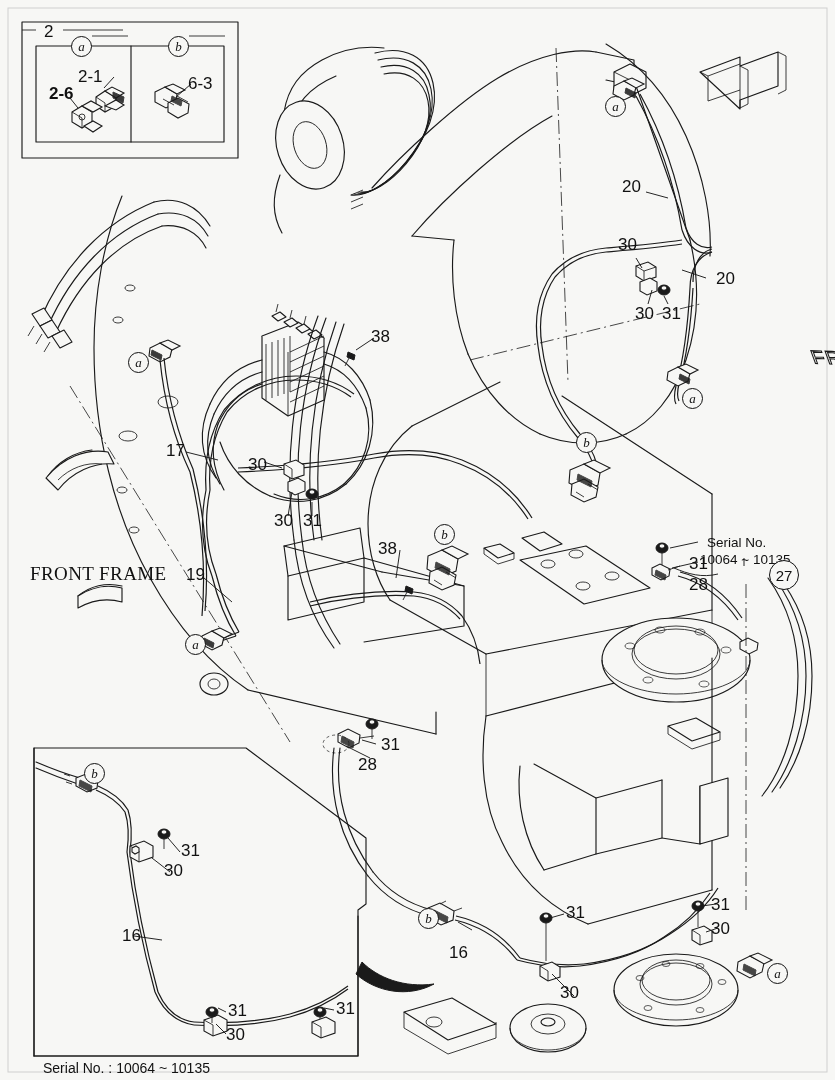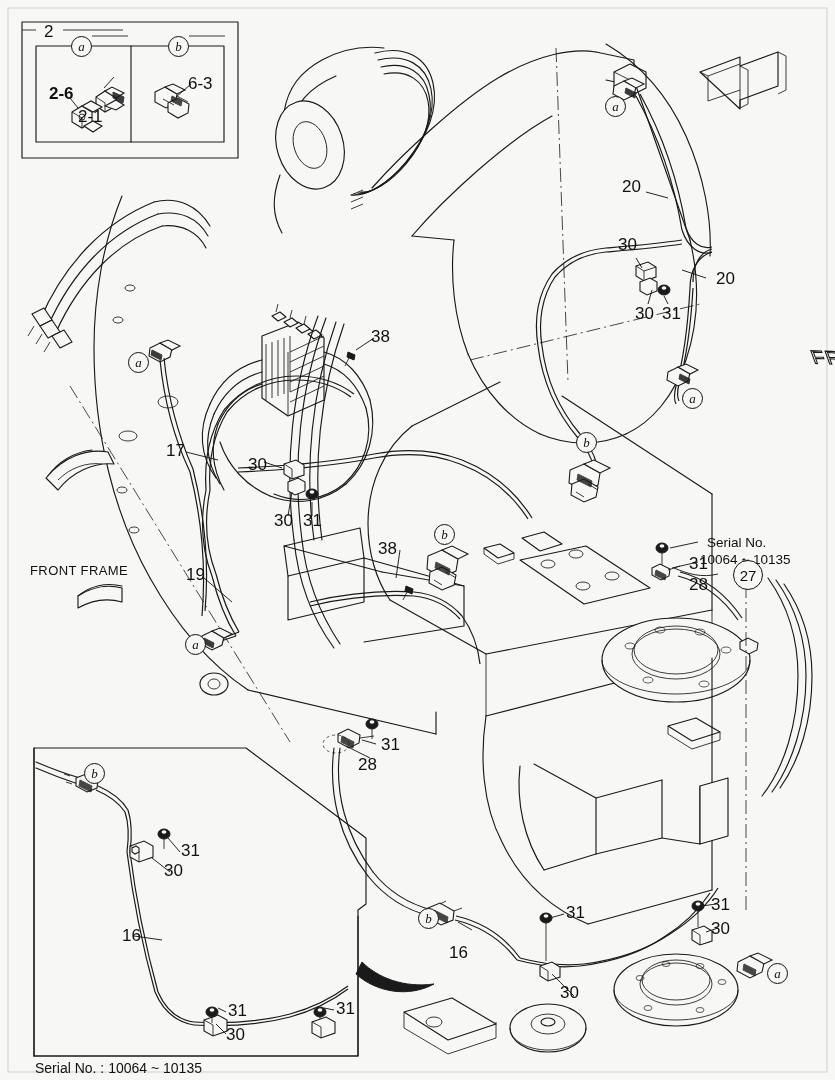--- a/index.html
+++ b/index.html
@@ -14,22 +14,22 @@
   .lbl{
     position:absolute;
     font-family:"Liberation Sans",sans-serif;
     color:#111;
     white-space:nowrap;
     line-height:1;
     -webkit-font-smoothing:antialiased;
   }
   .n{font-size:17px;}
   .serial{font-size:13.5px;}
-  .serial2{font-size:14px;}
-  .frontframe{font-size:13px;letter-spacing:.4px;}
+  .serial2{font-size:14px;margin-left:8px;}
+  .frontframe{font-size:19px;letter-spacing:.4px;font-family:Liberation Serif, serif;}
   .callout{
     position:absolute;
     width:19px;height:19px;border-radius:50%;
     border:1.4px solid #111;
     background:#f7f7f5;
     font-size:13px;font-style:italic;
     display:flex;align-items:center;justify-content:center;
     font-family:"Liberation Serif",serif;
     color:#111;
   }
@@ -563,21 +563,21 @@
       <path class="lead" d="M226,1034 l-10,-10"></path>
       <path class="lead" d="M334,1010 l-10,-2"></path>
       <path class="lead" d="M718,574 c-16,4 -30,0 -44,-6"></path>
       <path class="lead" d="M744,558 l0,8"></path>
     </g>
 
   <text x="715" y="92" font-family="&quot;Liberation Sans&quot;, sans-serif" font-size="20" fill="none" stroke="#1a1a1a" stroke-width="1.1" transform="rotate(-20 715 92) skewY(22)" letter-spacing="1">FRONT</text>
     </svg>
 
   <div class="lbl n" style="left:44px;top:23px;">2</div>
-  <div class="lbl n" style="left:78px;top:68px;margin-top:40px;">2-1</div>
+  <div class="lbl n" style="left:78px;top:68px;">2-1</div>
   <div class="lbl n" style="left:49px;top:85px;font-weight:bold;">2-6</div>
   <div class="lbl n" style="left:188px;top:75px;">6-3</div>
 
   <div class="callout" style="left:71px;top:36px;">a</div>
   <div class="callout" style="left:168px;top:36px;">b</div>
 
   <div class="lbl n" style="left:622px;top:178px;">20</div>
   <div class="lbl n" style="left:618px;top:236px;">30</div>
   <div class="lbl n" style="left:716px;top:270px;">20</div>
   <div class="lbl n" style="left:635px;top:305px;">30</div>
@@ -598,21 +598,21 @@
 
   <div class="lbl n" style="left:371px;top:328px;">38</div>
   <div class="lbl n" style="left:378px;top:540px;">38</div>
   <div class="callout" style="left:434px;top:524px;">b</div>
 
   <div class="lbl n" style="left:689px;top:555px;">31</div>
   <div class="lbl n" style="left:689px;top:576px;">28</div>
 
   <div class="lbl serial" style="left:707px;top:536px;">Serial No.</div>
   <div class="lbl serial" style="left:700px;top:553px;">10064 ~ 10135</div>
-  <div class="callout big" style="left:733px;top:560px;">27</div>
+  <div class="callout big" style="left:769px;top:560px;">27</div>
 
   <div class="lbl frontframe" style="left:30px;top:564px;">FRONT FRAME</div>
 
   <div class="lbl n" style="left:381px;top:736px;">31</div>
   <div class="lbl n" style="left:358px;top:756px;">28</div>
 
   <div class="callout" style="left:418px;top:908px;">b</div>
   <div class="lbl n" style="left:449px;top:944px;">16</div>
 
   <div class="lbl n" style="left:566px;top:904px;">31</div>

